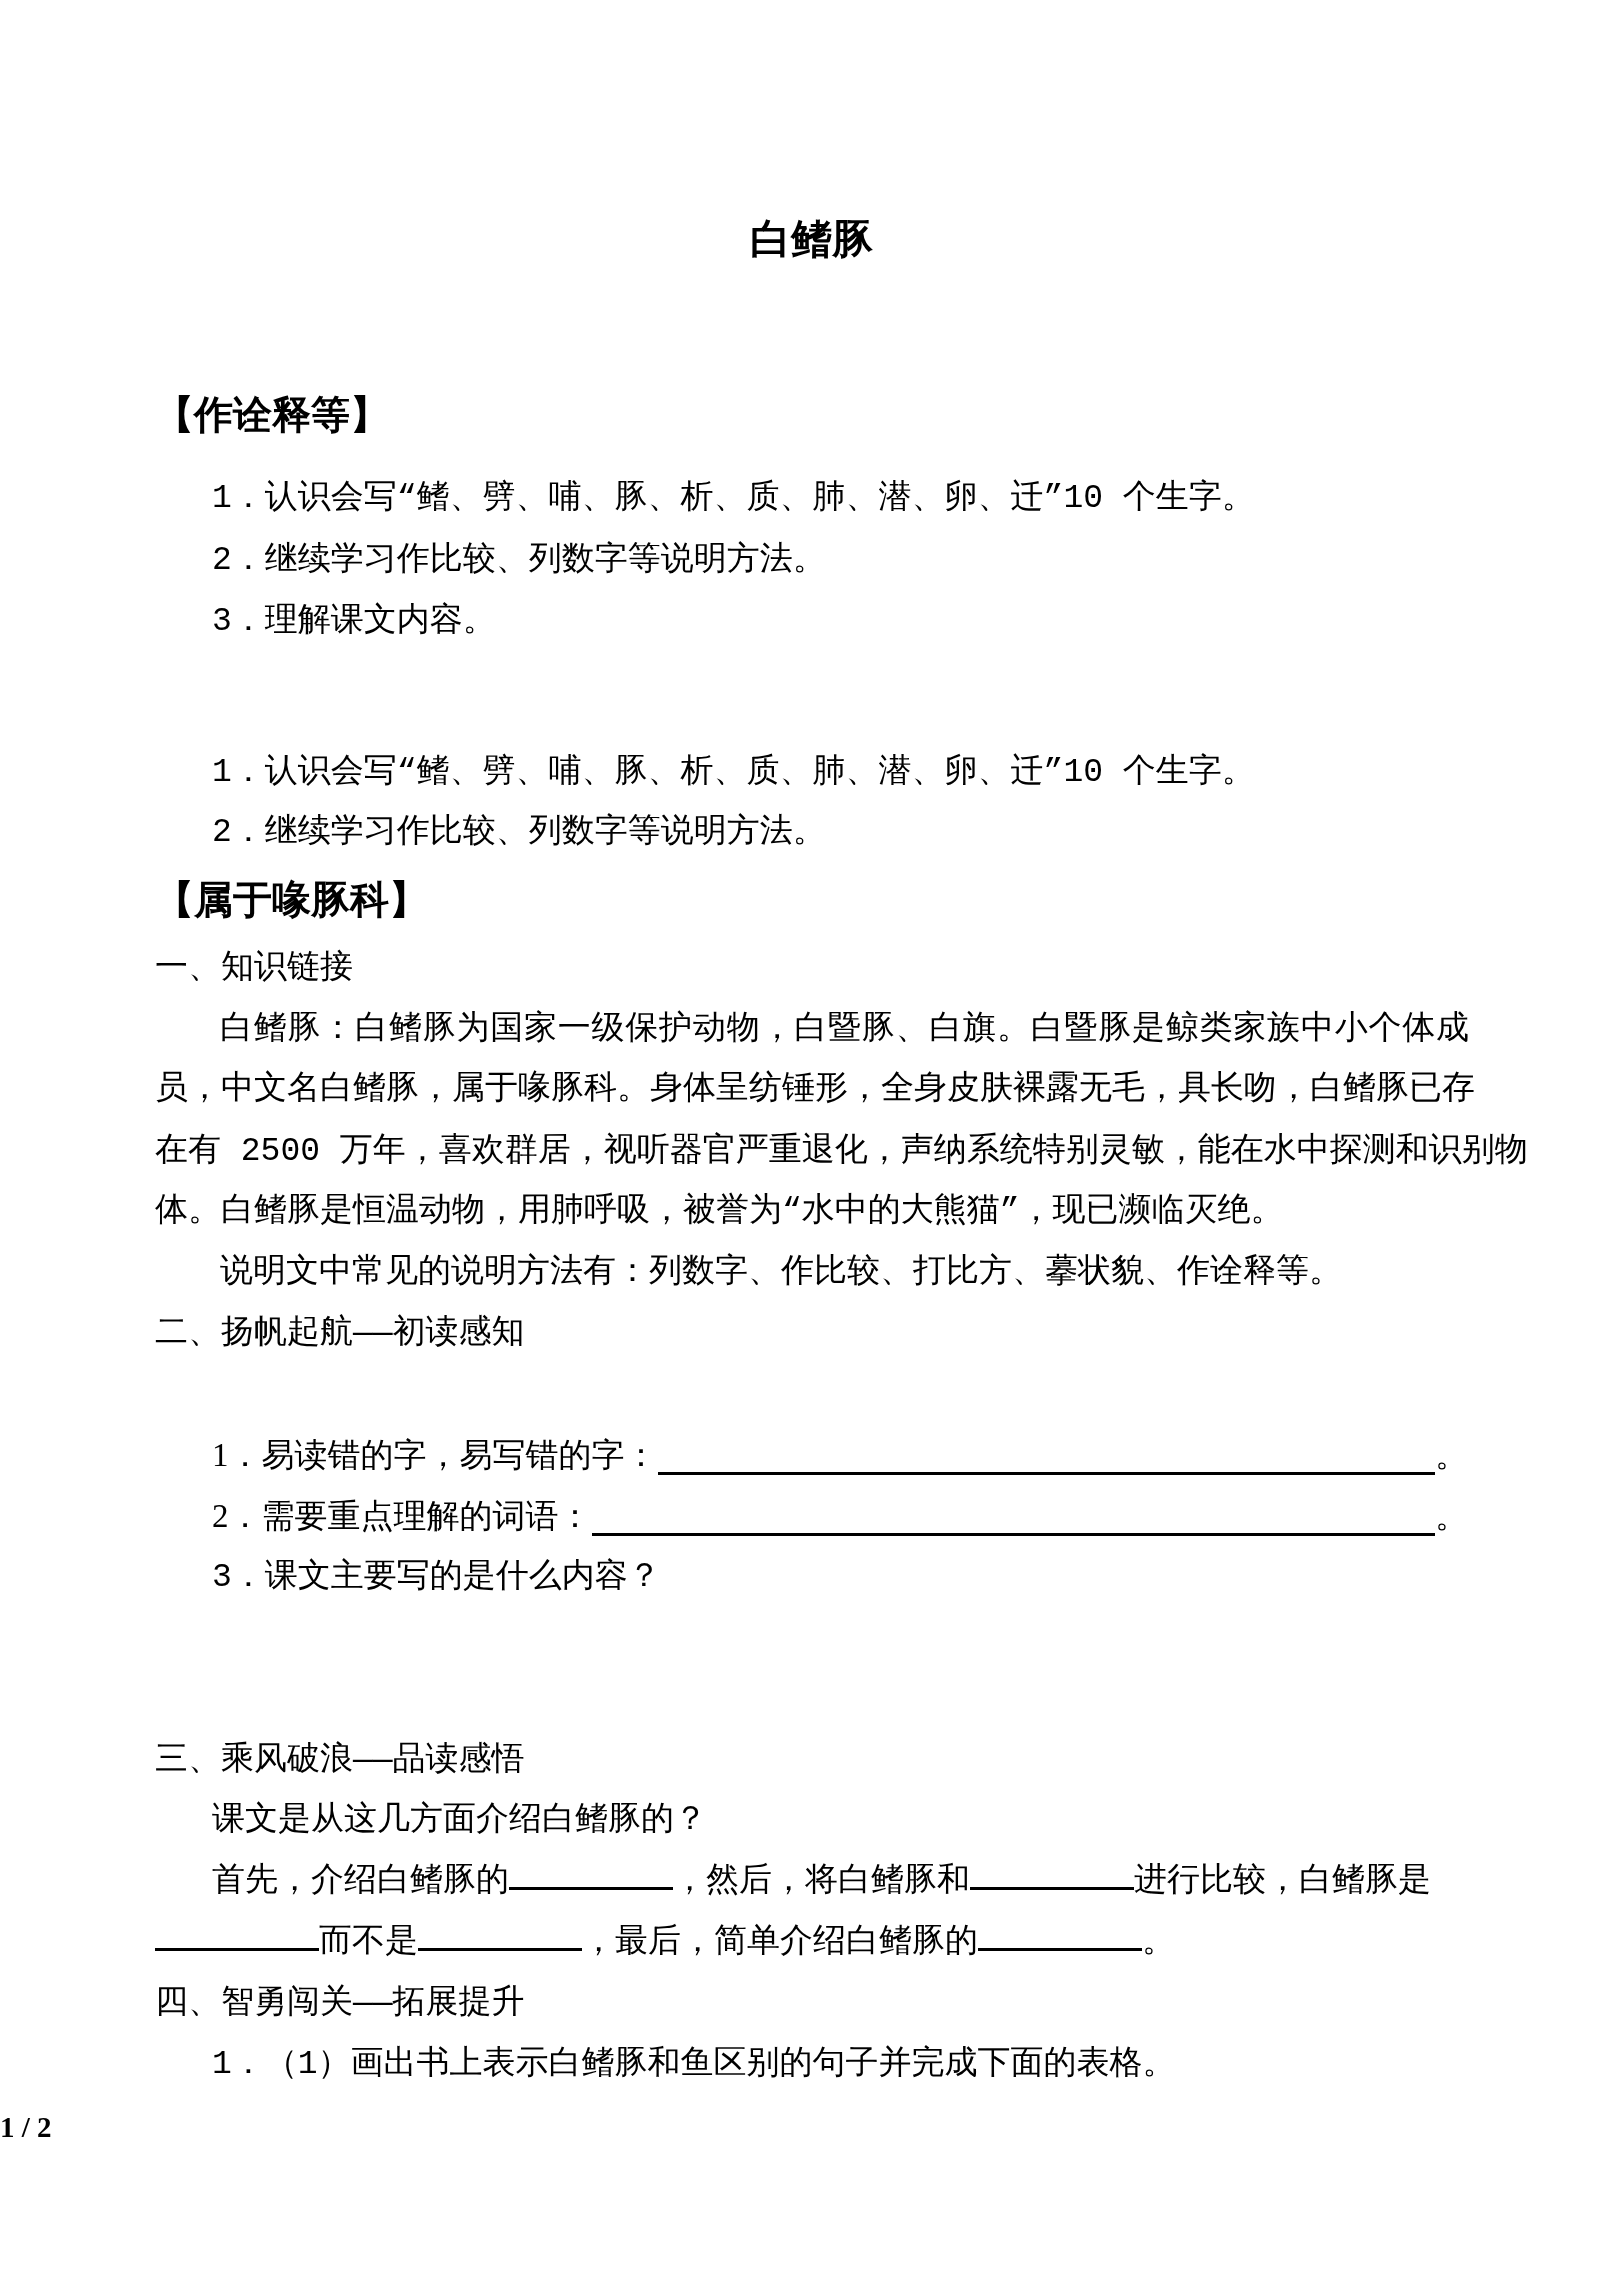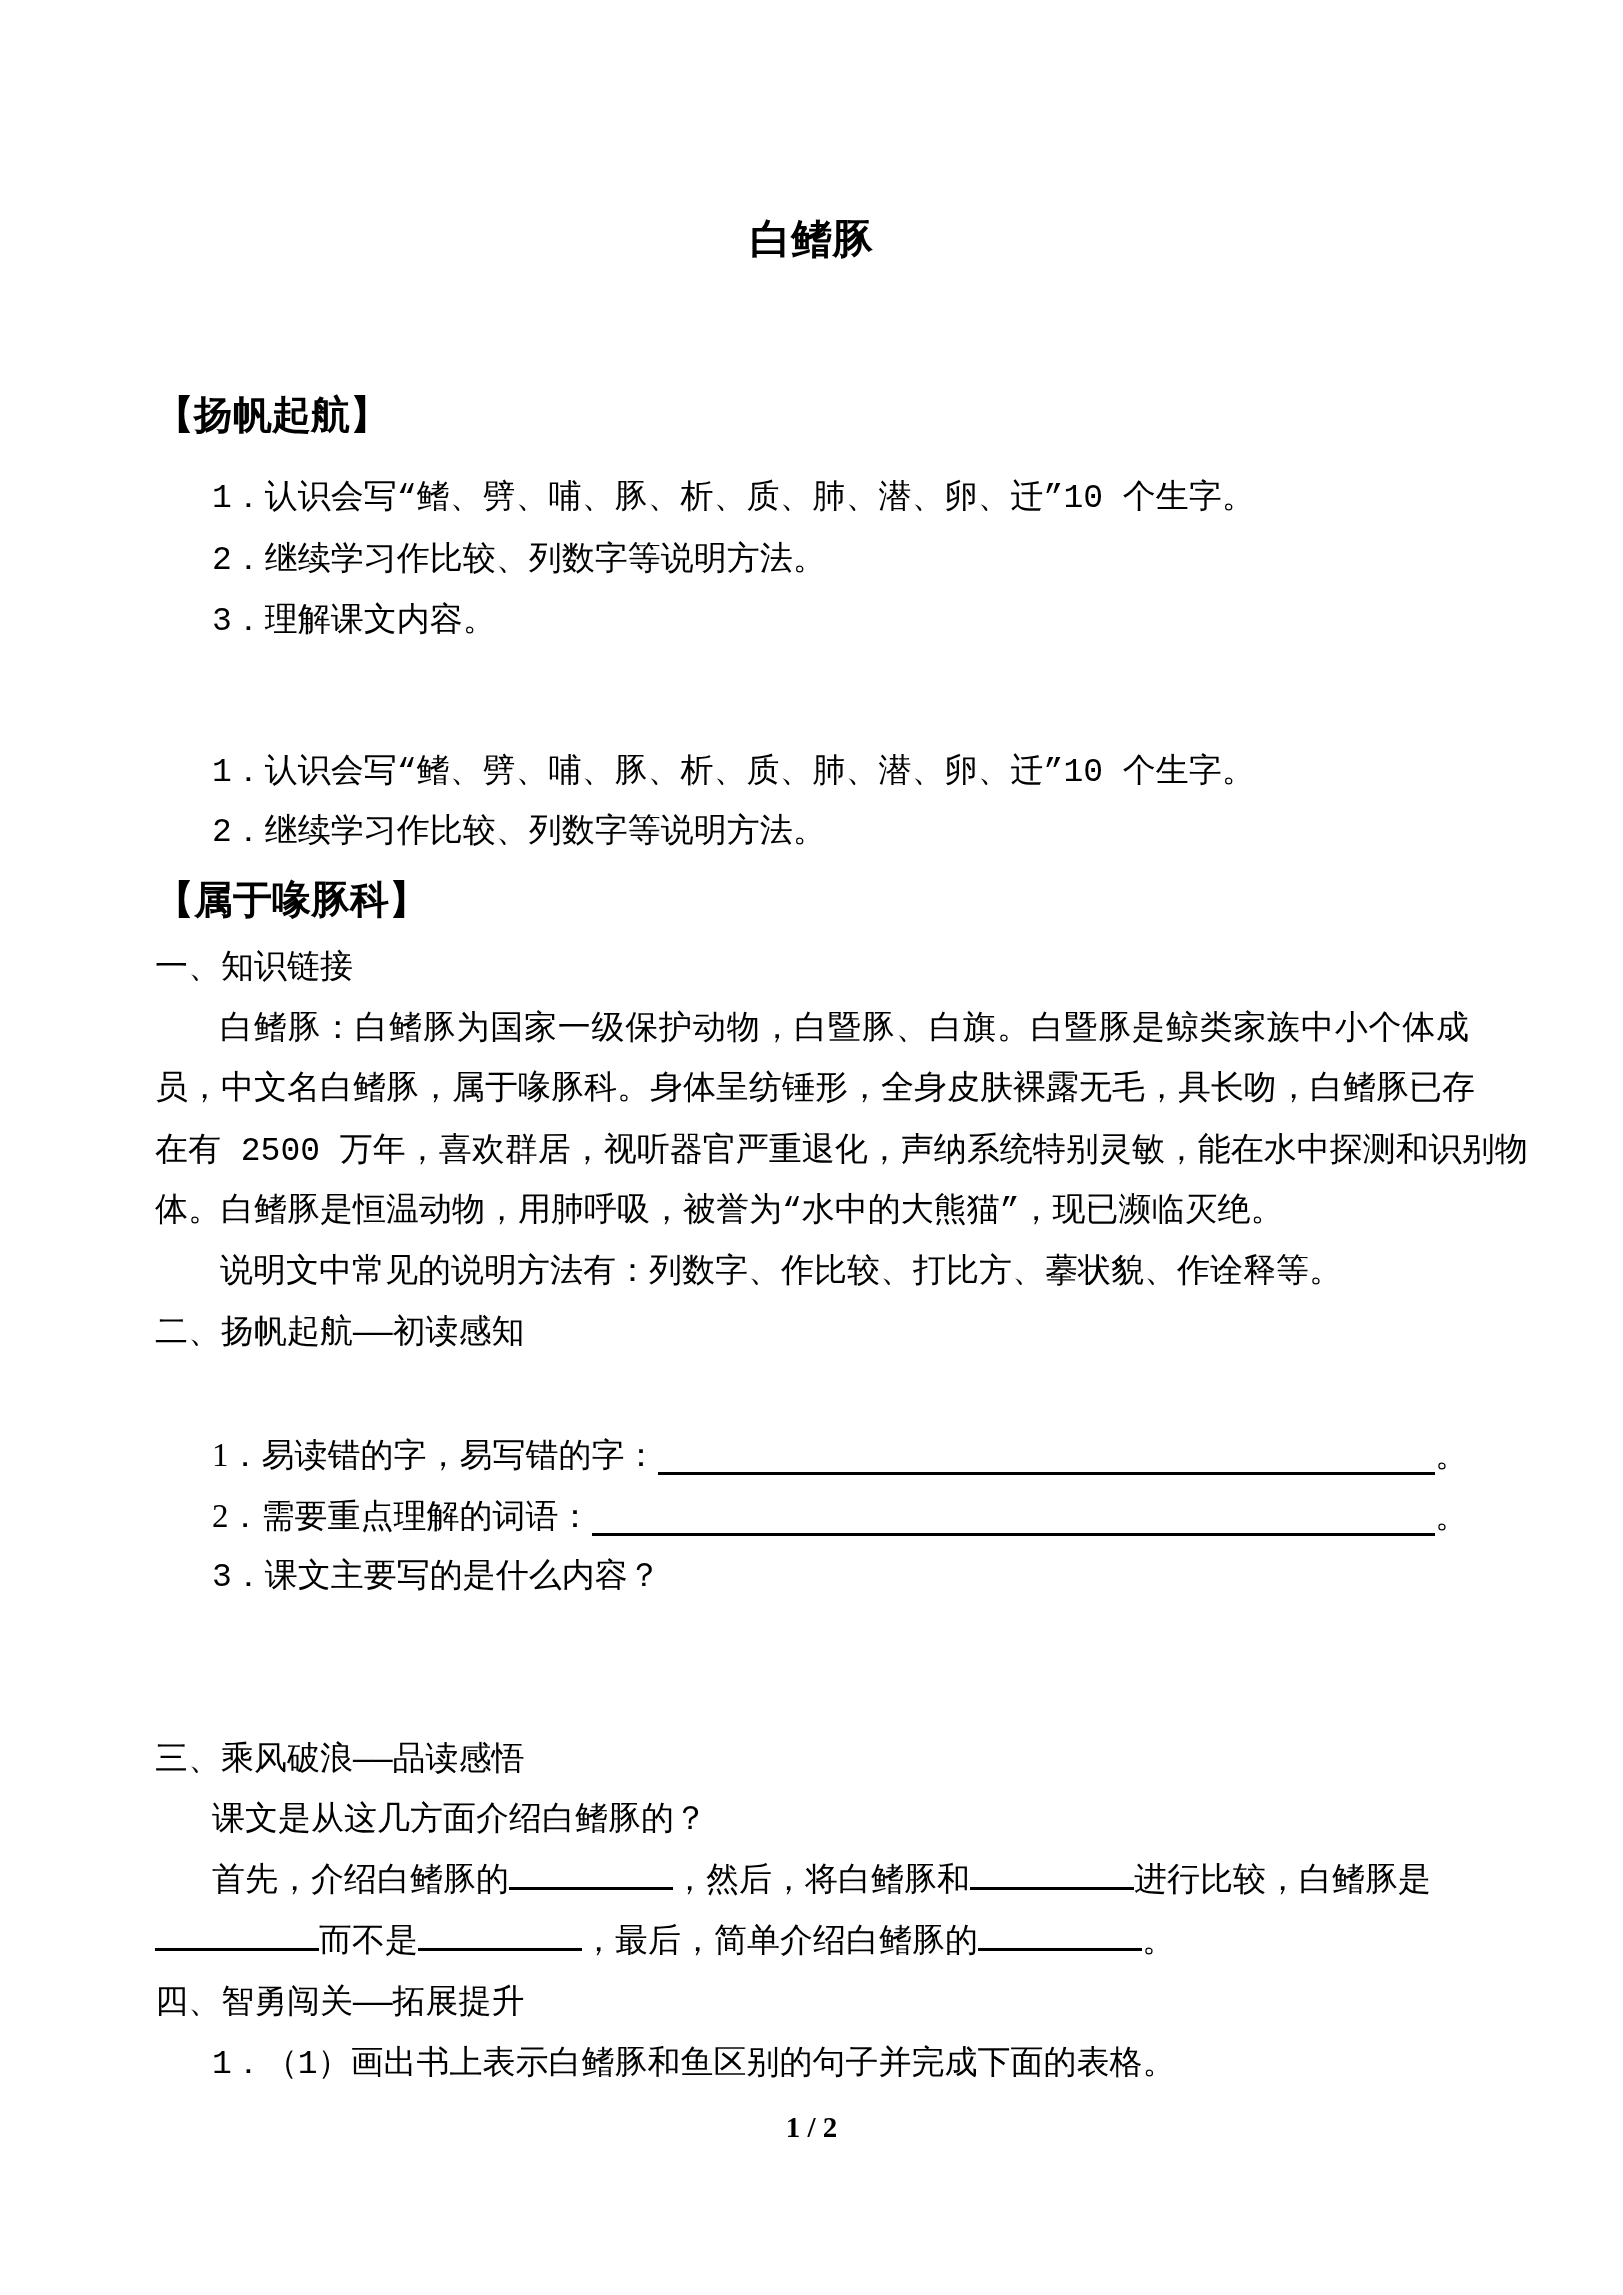--- a/index.html
+++ b/index.html
@@ -72,34 +72,33 @@
   .blank {
     display: inline-block;
     width: 164px;
     height: 0;
     border-bottom: 3.4px solid #000;
   }
   .footer {
     position: absolute;
     left: 0;
     width: 1623px;
-    text-align: center;
     font-size: 29px;
     line-height: 41px;
     font-weight: bold;
   }
 </style>
 </head>
 <body>
 
 <div class="page">
 
   <div class="doc-title" style="top:205px">白鳍豚</div>
 
-  <div class="heading" style="left:155px; top:382px">【扬帆起航】</div>
+  <div class="heading" style="left:155px; top:382px">【作诠释等】</div>
   <div class="line" style="left:212px; top:468px">1．认识会写“鳍、劈、哺、豚、析、质、肺、潜、卵、迁”10 个生字。</div>
   <div class="line" style="left:212px; top:530px">2．继续学习作比较、列数字等说明方法。</div>
   <div class="line" style="left:212px; top:591px">3．理解课文内容。</div>
 
   <div class="line" style="left:212px; top:742px">1．认识会写“鳍、劈、哺、豚、析、质、肺、潜、卵、迁”10 个生字。</div>
   <div class="line" style="left:212px; top:802px">2．继续学习作比较、列数字等说明方法。</div>
 
   <div class="heading" style="left:155px; top:867px">【属于喙豚科】</div>
 
   <div class="line" style="left:155px; top:938px">一、知识链接</div>

